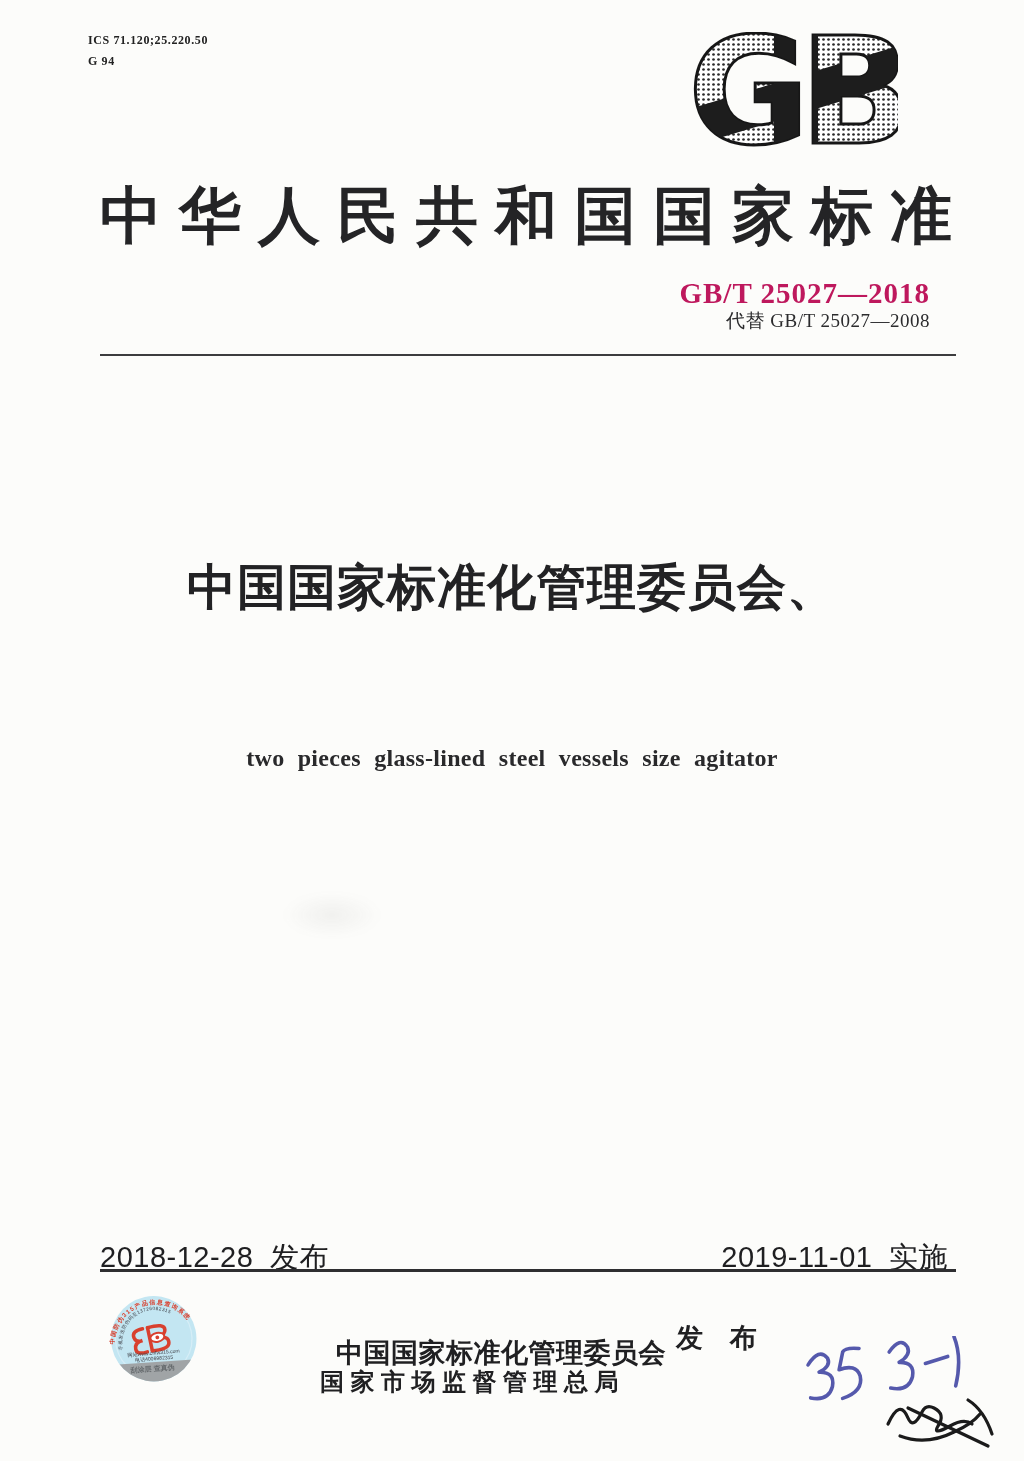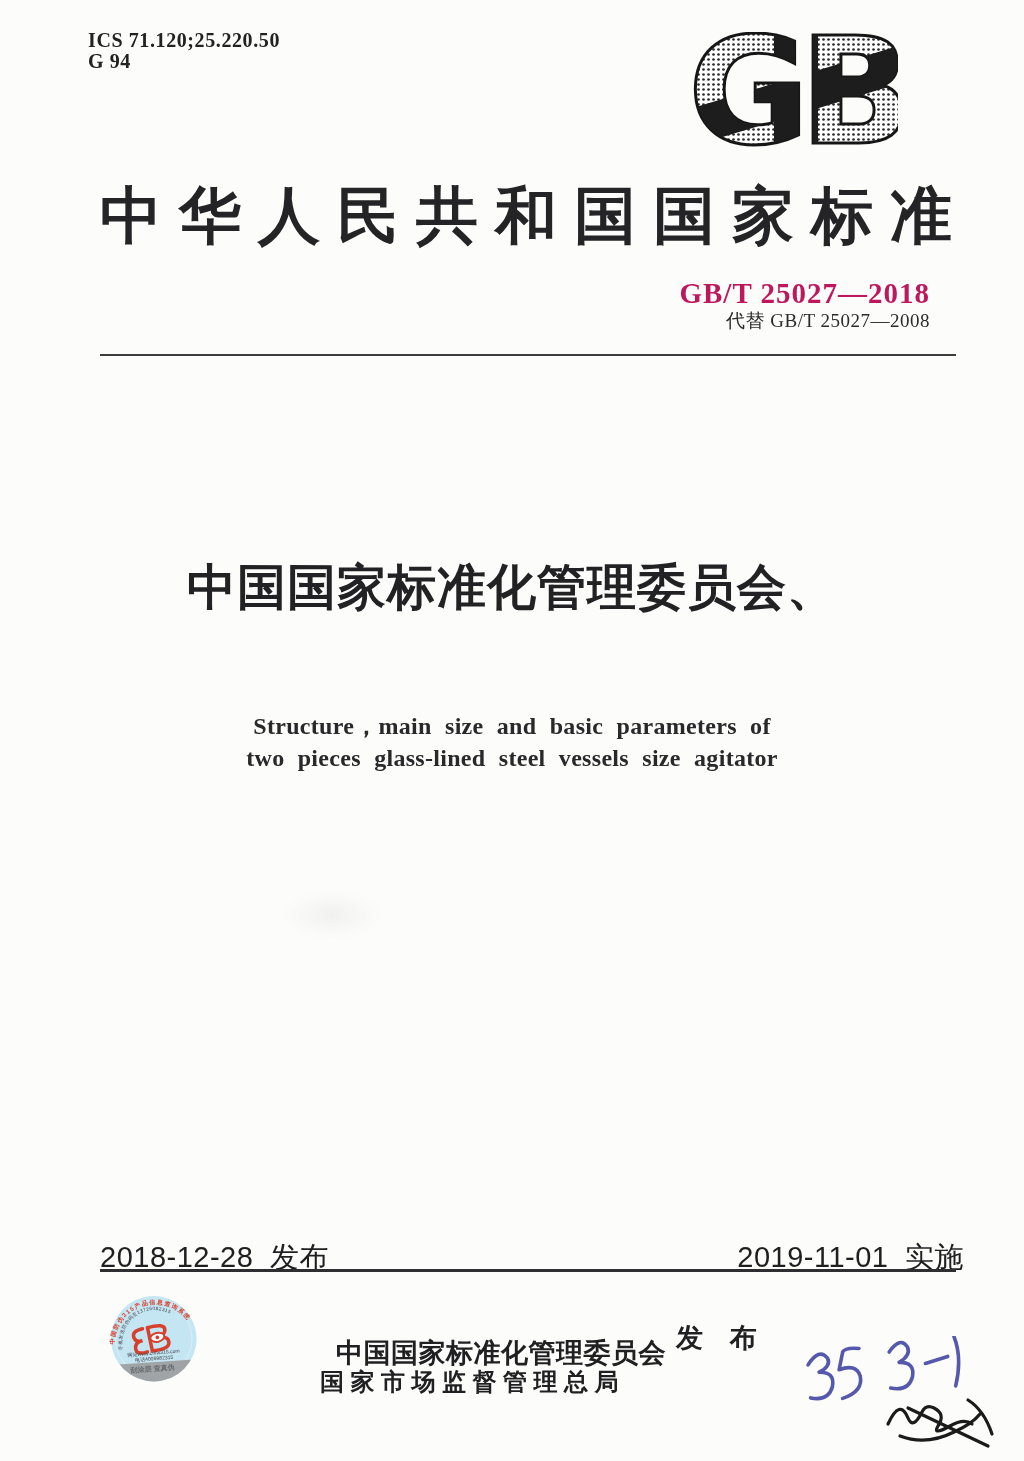--- a/index.html
+++ b/index.html
@@ -2,21 +2,21 @@
 <html><head>
 <meta charset="utf-8">
 <style>
   html,body{margin:0;padding:0;background:#e8e8e6;}
   .page{
     position:relative;width:1024px;height:1461px;margin:0 auto;
     background:#fcfcfa;overflow:hidden;color:#1c1c1e;
     font-family:"Liberation Serif","DejaVu Serif",serif;
   }
   
-  .ics{position:absolute;left:88px;top:30px;font-size:20px;line-height:21px;font-weight:bold;letter-spacing:.6px;color:#222;}
+  .ics{position:absolute;left:88px;top:30px;font-size:12px;line-height:21px;font-weight:bold;letter-spacing:.6px;color:#222;}
   .gb-logo{position:absolute;left:686px;top:32px;width:212px;height:118px;}
   .national-title{
     position:absolute;left:100px;top:174px;white-space:nowrap;
     font-size:62px;font-weight:600;letter-spacing:17px;color:#242426;
   }
   .std-no{position:absolute;right:94px;top:277px;font-size:29px;font-weight:bold;letter-spacing:1px;color:#be185d;text-align:right;}
   .replaces{position:absolute;right:94px;top:308px;font-size:19px;letter-spacing:.5px;color:#2b2b2d;text-align:right;}
   .rule-top{position:absolute;left:100px;top:354px;width:856px;height:2px;background:#3c3c3e;}
   
   .cn-title{
@@ -29,21 +29,21 @@
     position:absolute;left:0;width:1024px;text-align:center;
     font-size:24px;font-weight:bold;word-spacing:7px;letter-spacing:.3px;color:#29292b;
   }
   .en-title.l1{top:710px;} .en-title.l2{top:745px;}
   
   .smudge{position:absolute;left:282px;top:892px;width:100px;height:46px;border-radius:50%;
     background:radial-gradient(ellipse at center,rgba(90,90,90,.07),rgba(0,0,0,0) 70%);filter:blur(3px);}
   
   .date{position:absolute;top:1238px;font-family:"Liberation Sans","DejaVu Sans",sans-serif;
     font-size:29px;font-weight:500;letter-spacing:.5px;word-spacing:8px;color:#1f1f21;}
-  .date.left{left:100px;} .date.right{right:60px;text-align:right;}
+  .date.left{left:100px;} .date.right{right:76px;text-align:right;}
   .rule-bottom{position:absolute;left:100px;top:1269px;width:856px;height:3px;background:#2e2e30;}
   .agency{position:absolute;left:320px;width:332px;font-weight:600;color:#202022;white-space:nowrap;}
   .agency.l1{top:1366px;font-size:24px;letter-spacing:6.5px;}
   .agency.l2{top:1335px;font-size:27px;letter-spacing:.5px;margin-left:16px;}
   .publish-label{position:absolute;left:676px;top:1320px;font-size:27px;font-weight:600;word-spacing:20px;color:#202022;white-space:nowrap;}
   .seal{position:absolute;left:103px;top:1289px;width:102px;height:102px;}
   .handwriting{position:absolute;left:790px;top:1336px;width:180px;height:72px;}
   .signature{position:absolute;left:880px;top:1386px;width:118px;height:68px;}
 </style>
 </head>
@@ -71,21 +71,20 @@
     <text x="2" y="111" font-family="'DejaVu Sans',sans-serif" font-weight="bold" font-size="148" letter-spacing="-10" fill="#1d1d1d" clip-path="url(#gbDiag)">GB</text>
   </svg>
 
   <div class="national-title">中华人民共和国国家标准</div>
 
   <div class="std-no">GB/T 25027—2018</div>
   <div class="replaces">代替 GB/T 25027—2008</div>
   <div class="rule-top"></div>
 
   <div class="cn-title l1">中国国家标准化管理委员会、</div>
-  <div class="en-title l1">Structure，main size and basic parameters of</div>
   <div class="en-title l2">two pieces glass-lined steel vessels size agitator</div>
 
   <div class="smudge"></div>
 
   <div class="date left">2018-12-28 发布</div>
   <div class="date right">2019-11-01 实施</div>
   <div class="rule-bottom"></div>
 
   <div class="agency l1">国家市场监督管理总局</div>
   <div class="agency l2">中国国家标准化管理委员会</div>

